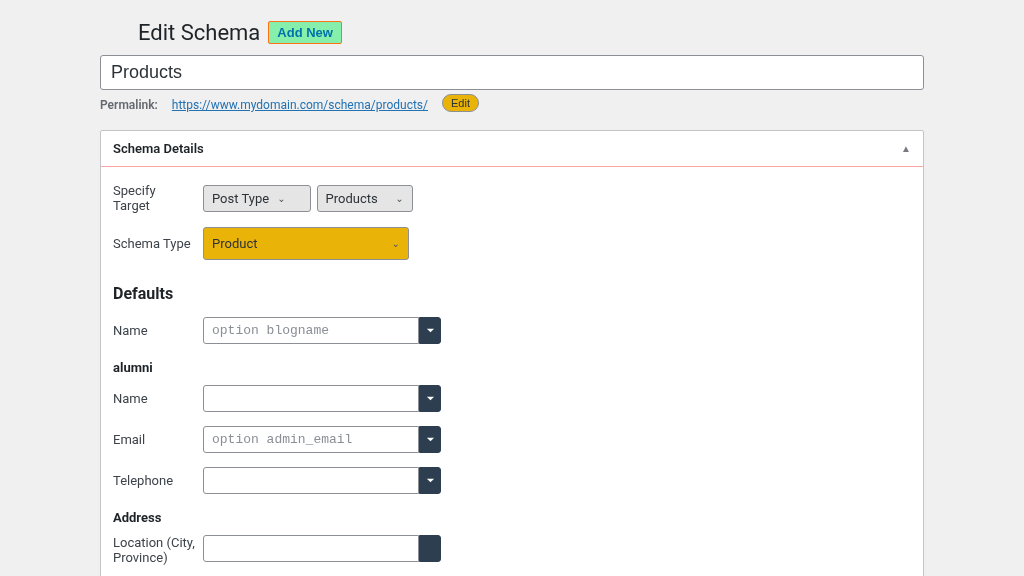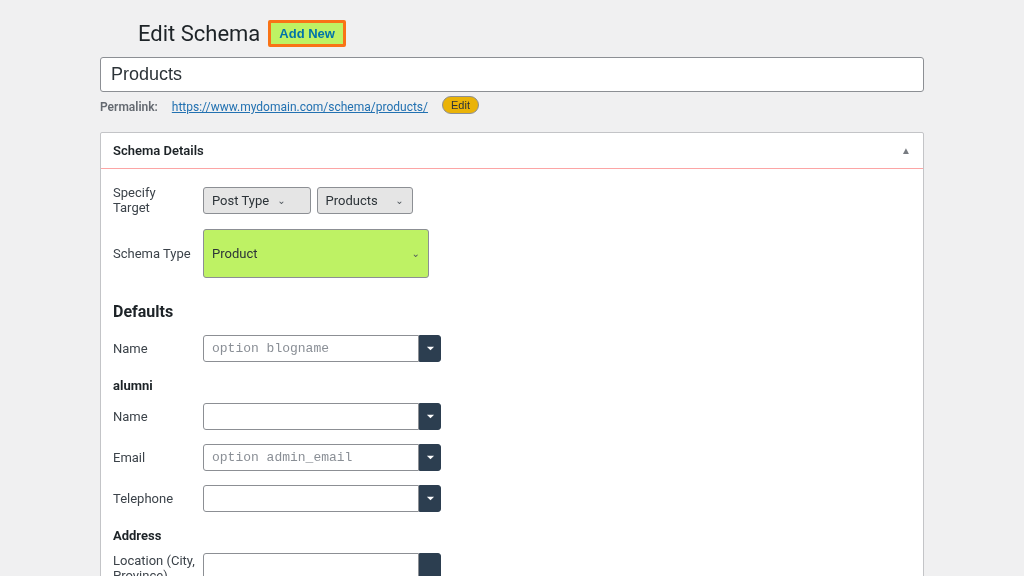--- a/index.html
+++ b/index.html
@@ -18,23 +18,23 @@
       gap: 8px;
       margin-bottom: 10px;
       margin-left: 38px;
     }
     .page-title {
       font-size: 22px;
       font-weight: 400;
       color: #1d2327;
     }
     .btn-add-new {
-      border: 3px solid #f97316;
+      border: 1px solid #f97316;
       color: #0073aa;
-      background: #bef264;
+      background: #86efac;
       padding: 3px 8px;
       font-size: 13px;
       font-weight: 600;
       border-radius: 2px;
       cursor: pointer;
     }
     .title-input {
       width: 100%;
       font-size: 18px;
       padding: 6px 10px;
@@ -123,25 +123,25 @@
       cursor: pointer;
     }
     .select-mini .chev {
       margin-left: 8px;
       font-size: 10px;
       color: #50575e;
     }
     .select-wide {
       border: 1px solid #8c8f94;
       border-radius: 3px;
-      padding: 16px 8px;
-      font-size: 13px;
-      background: #bef264;
-      color: #2c3338;
-      width: 226px;
+      padding: 8px 8px;
+      font-size: 13px;
+      background: #eab308;
+      color: #2c3338;
+      width: 206px;
       display: inline-flex;
       align-items: center;
       justify-content: space-between;
       cursor: pointer;
     }
     .section-heading {
       font-size: 16px;
       font-weight: 700;
       color: #1d2327;
       margin: 24px 0 14px 0;

